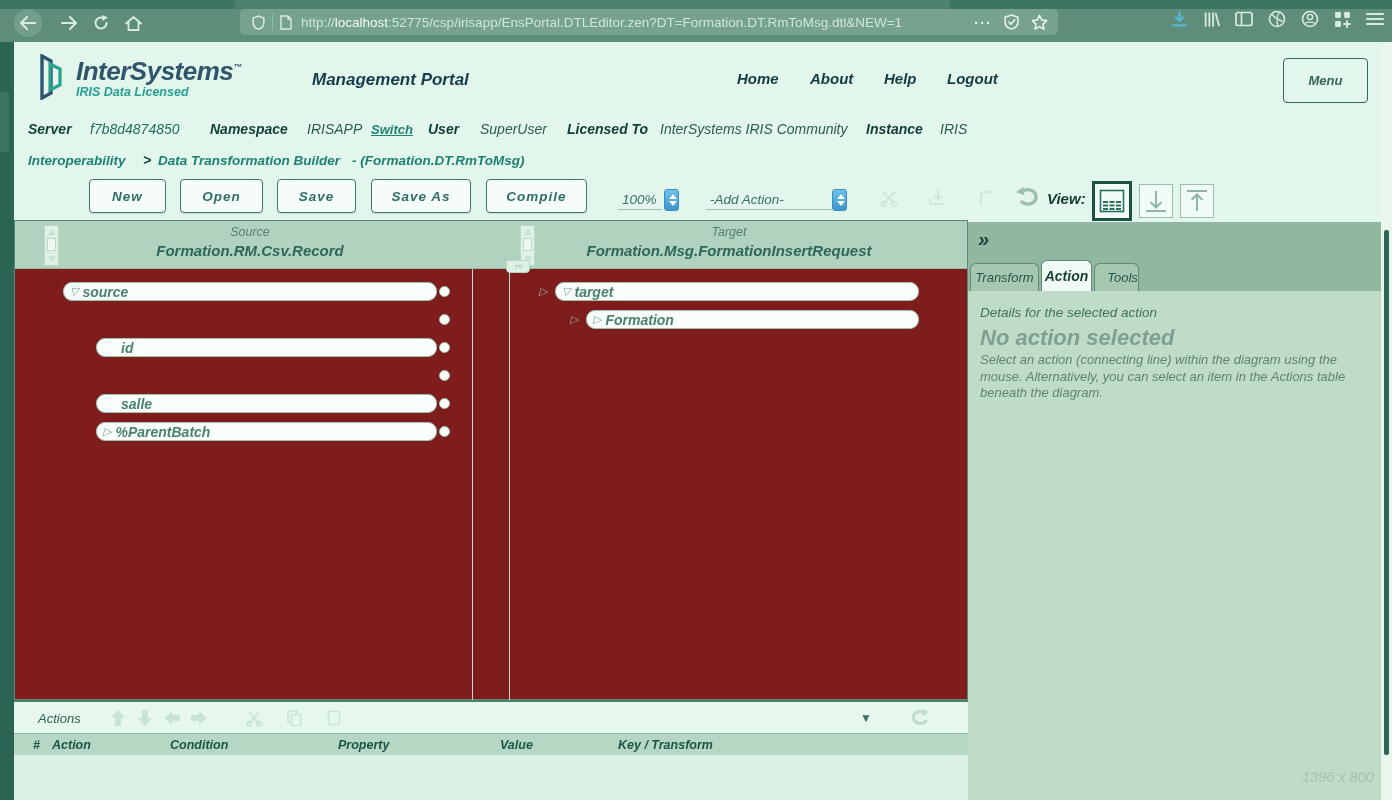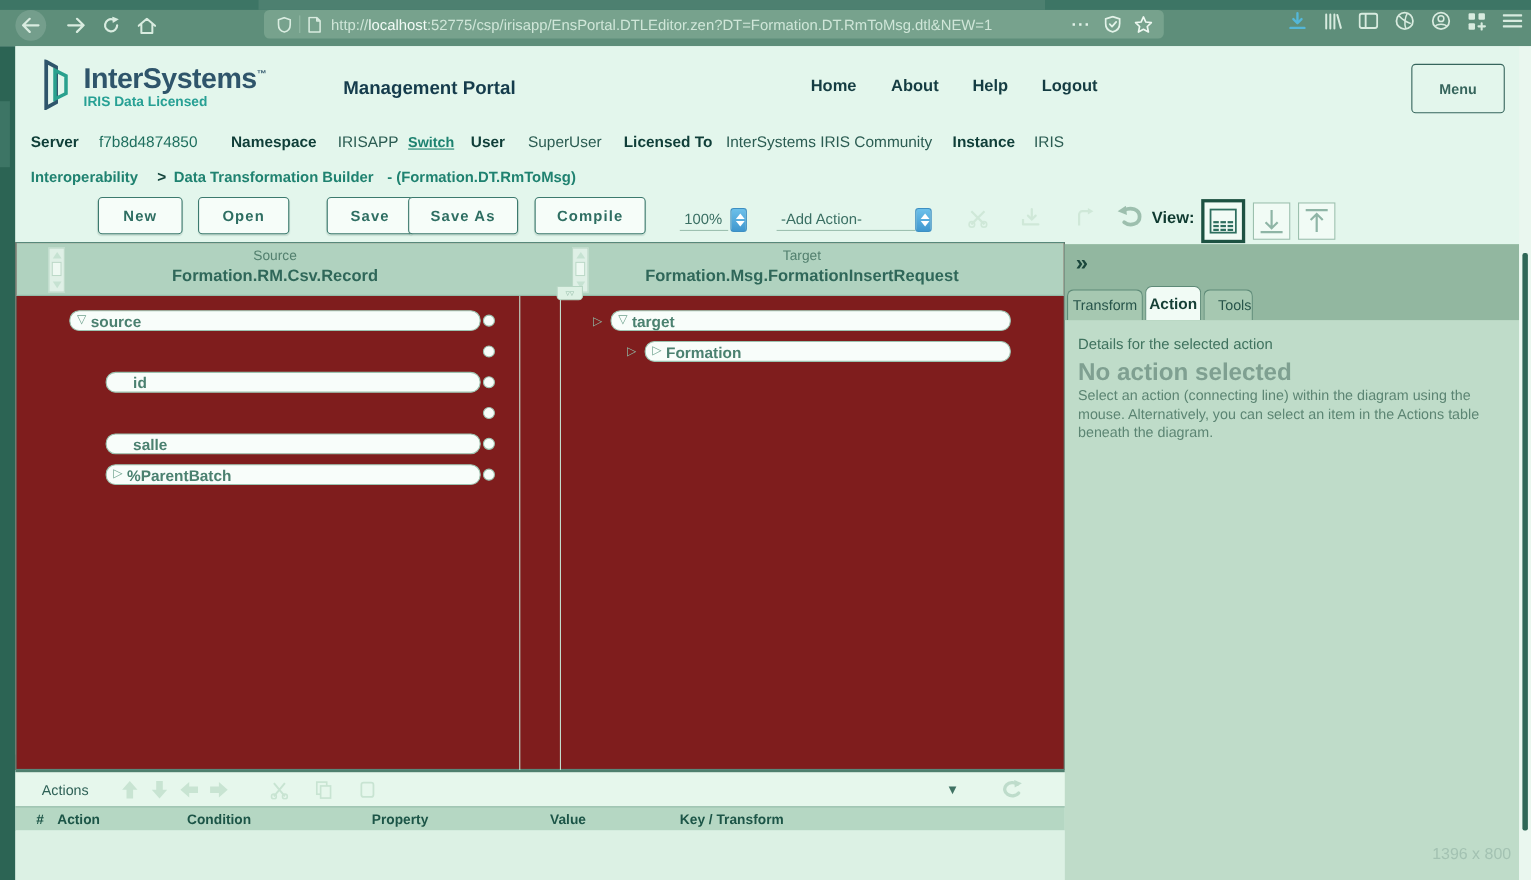--- a/index.html
+++ b/index.html
@@ -20,21 +20,21 @@
   .dots { color:#e2f2e8; font-size:15px; font-weight:bold; letter-spacing:1px; }
   .chromeicons { position:absolute; top:10px; right:8px; display:flex; align-items:center; gap:15px; }
 
   
   #leftstrip { position:absolute; left:0; top:42px; width:14px; height:758px; background:#2c6454; }
   #leftnub { position:absolute; left:0; top:50px; width:9px; height:60px; background:#3d7565; }
   #vscroll { position:absolute; left:1381px; top:42px; width:11px; height:758px; background:#eaf7ef; }
   #vthumb { position:absolute; left:3px; top:188px; width:5px; height:525px; background:#2e6756; border-radius:2px; }
 
   
-  #page { position:absolute; left:14px; top:42px; width:1367px; height:644px; background:#e3f6ec; }
+  #page { position:absolute; left:14px; top:42px; width:1367px; height:644px; background:#e3f6ec;font-style:italic; }
 
   
   #brand { position:absolute; left:22px; top:12px; display:flex; cursor:pointer; }
   #brandtext { margin-left:8px; }
   #brandname { font-size:26px; font-weight:bold; color:#2f556b; letter-spacing:-0.5px; line-height:26px; }
   #brandname sup { font-size:9px; }
   #brandsub { font-size:12.5px; font-weight:bold; color:#27a094; margin-top:1px; }
   #ptitle { position:absolute; left:298px; top:28px; font-size:17px; font-weight:bold; color:#153c4c; }
   .toplink { position:absolute; top:28px; font-size:15px; font-weight:bold; color:#143c42; cursor:pointer; }
   #menubtn { position:absolute; left:1269px; top:16px; width:85px; height:45px; border:1.5px solid #36655c; border-radius:4px; background:transparent; color:#36655c; font-weight:bold; font-size:13px; display:flex; align-items:center; justify-content:center; cursor:pointer; }
@@ -244,21 +244,21 @@
   <span class="ilabel" style="left:852px;">Instance</span>
   <span class="ivalue" style="left:926px;">IRIS</span>
 
   <span class="crumb" style="left:14px;">Interoperability</span>
   <span class="crumbsep" style="left:129px;">&gt;</span>
   <span class="crumb" style="left:144px;">Data Transformation Builder</span>
   <span class="crumbsuffix" style="left:338px;">- (Formation.DT.RmToMsg)</span>
 
   <div class="cmdbtn" style="left:75px;width:77px;">New</div>
   <div class="cmdbtn" style="left:166px;width:83px;">Open</div>
-  <div class="cmdbtn" style="left:263px;width:79px;margin-left:20px;">Save</div>
+  <div class="cmdbtn" style="left:263px;width:79px;">Save</div>
   <div class="cmdbtn" style="left:357px;width:100px;">Save As</div>
   <div class="cmdbtn" style="left:472px;width:101px;">Compile</div>
 
   <span class="combo" style="left:604px;width:44px;">100%</span>
   <span class="spin" style="left:650px;">
       <span class="u"></span>
       <span class="d"></span>
     </span>
 
   <span class="combo" style="left:692px;width:126px;">-Add Action-</span>

